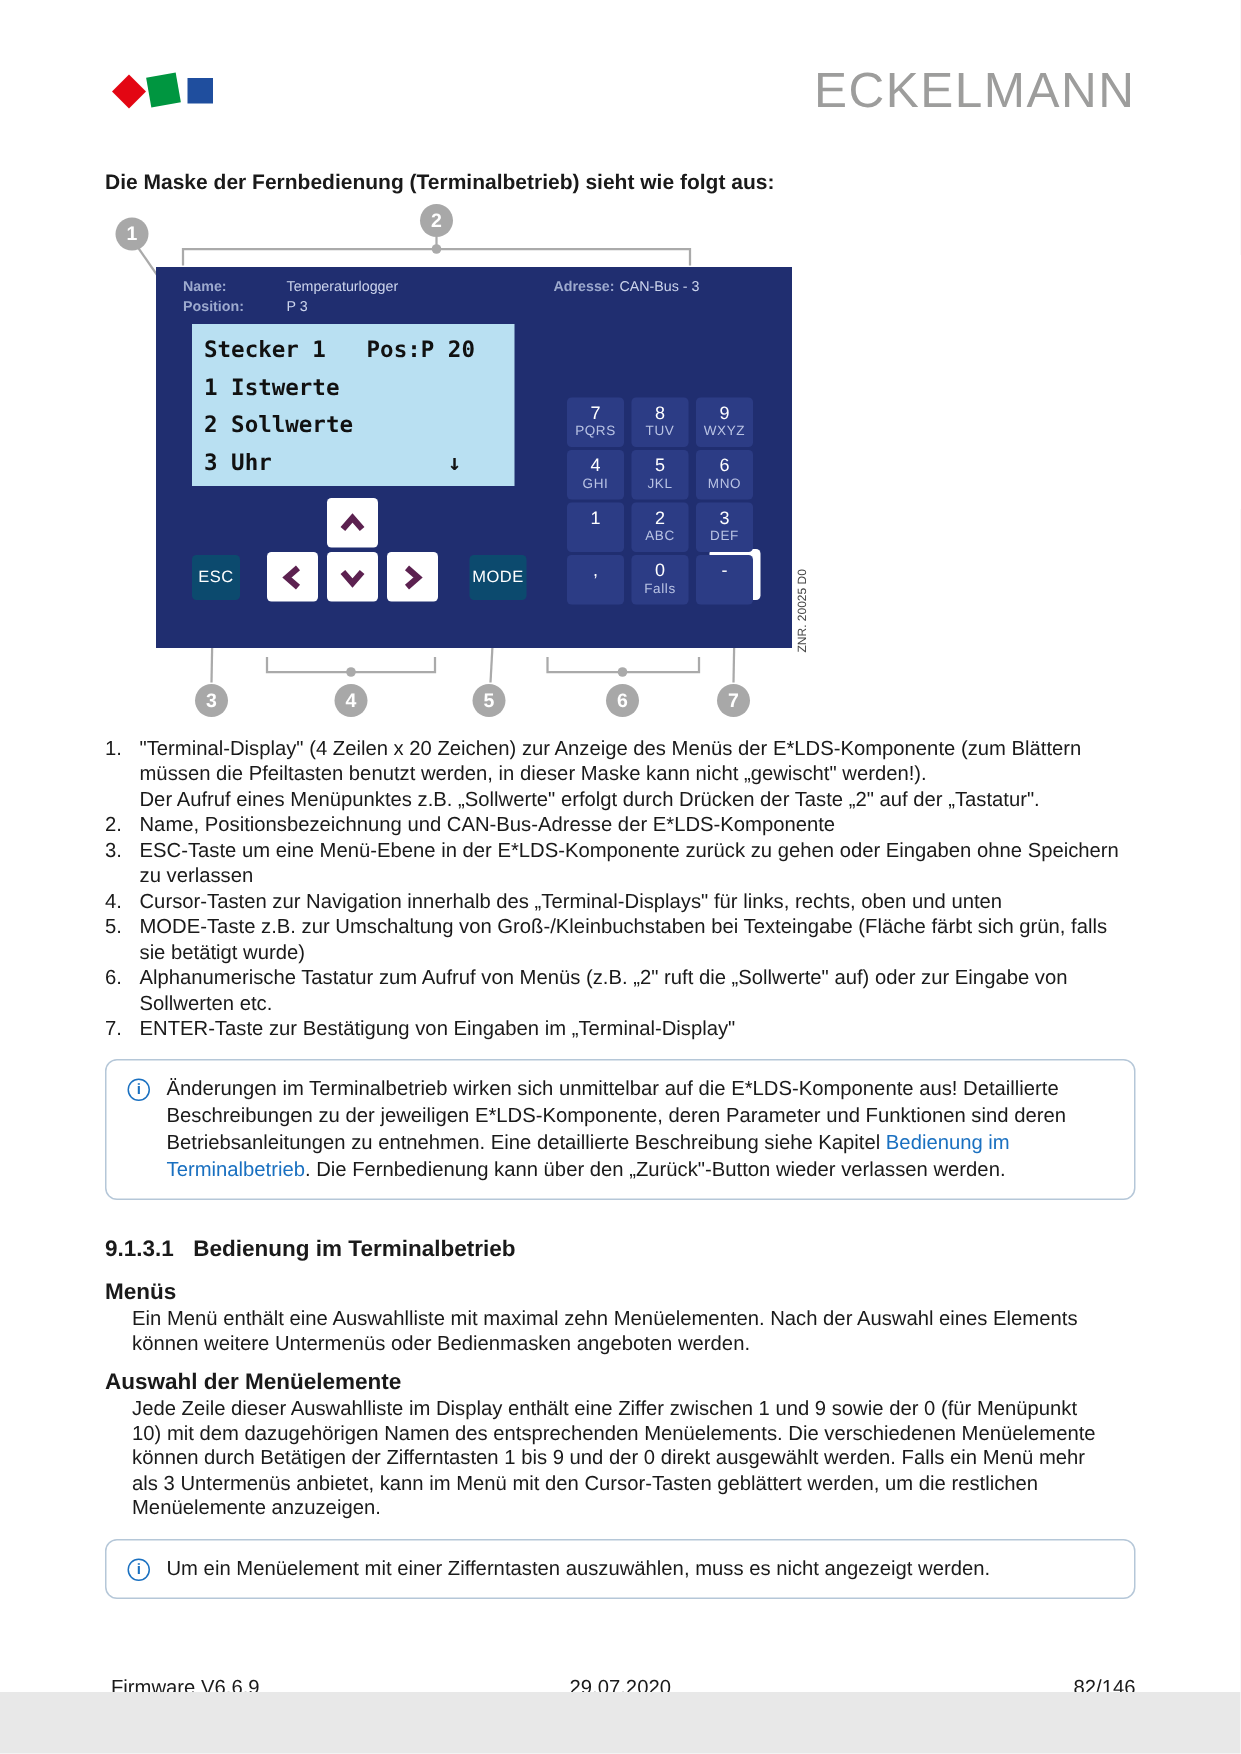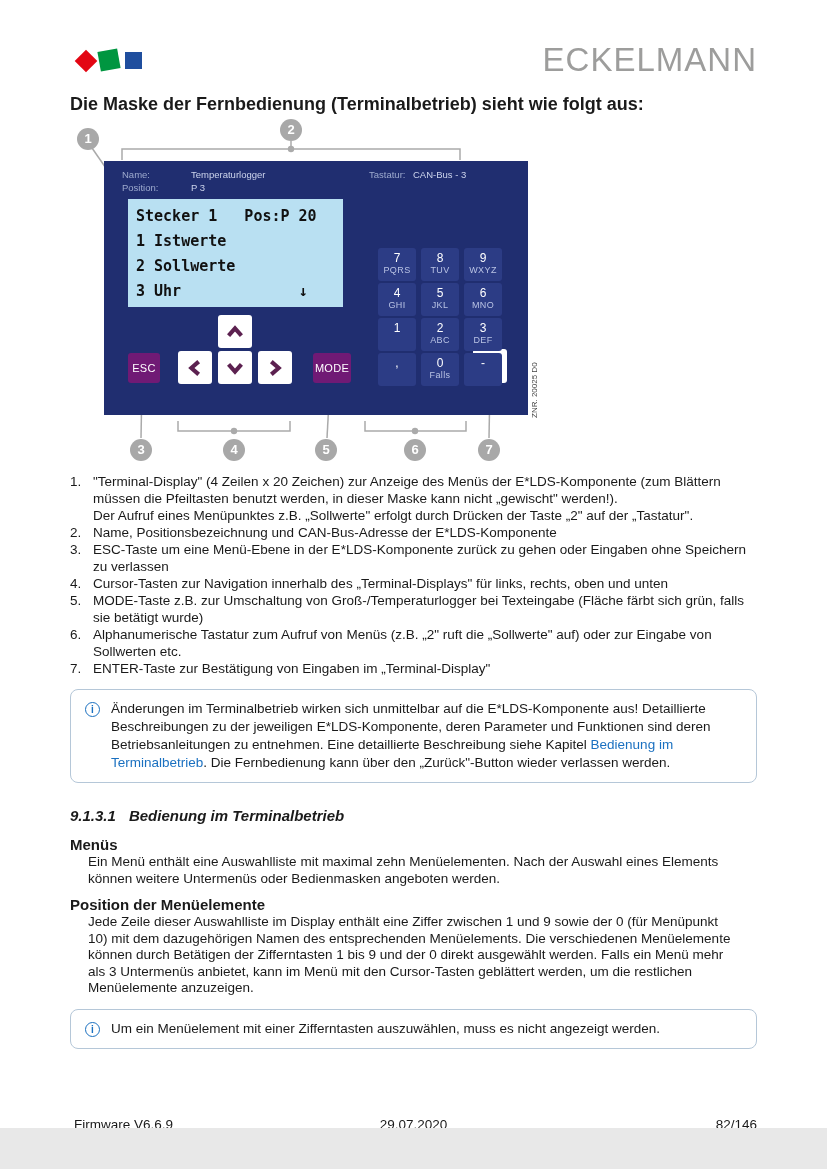--- a/index.html
+++ b/index.html
@@ -10,48 +10,48 @@
   
   .header { position:relative; height:42px; margin:46px 70px 0; }
   .logo { position:absolute; left:0; top:0; width:76px; height:34px; }
   .sq { position:absolute; }
   .sq.red   { left:8px;  top:7px; width:16px; height:16px; background:#e30613; transform:rotate(45deg); }
   .sq.green { left:29px; top:4px; width:20px; height:20px; background:#009640; transform:rotate(-10deg); }
   .sq.blue  { left:55px; top:6px; width:17px; height:17px; background:#1f4e9e; }
   .brand { position:absolute; right:0; top:-4px; font-size:33px; line-height:1.1;
            color:#9d9d9c; font-weight:300; letter-spacing:1px; }
 
-  .lead { margin:8px 70px 0; font-size:18px; font-weight:bold; line-height:17px; }
+  .lead { margin:25px 70px 0; font-size:14px; font-weight:bold; line-height:17px; }
 
   
   .diagram { position:relative; margin:3px 70px 0; height:345px; }
   .overlay { position:absolute; left:0; top:0; pointer-events:none; }
   .co { position:absolute; width:22px; height:22px; border-radius:50%; background:#a8a8a8;
         color:#fff; font-size:13px; font-weight:bold; text-align:center; line-height:22px; }
   .co1 { left:7px;   top:12px; }
   .co2 { left:210px; top:3px; }
   .co3 { left:60px;  top:323px; }
   .co4 { left:153px; top:323px; }
   .co5 { left:245px; top:323px; }
   .co6 { left:334px; top:323px; }
   .co7 { left:408px; top:323px; }
 
   .panel { position:absolute; left:34px; top:45px; width:424px; height:254px; background:#202e70; }
   .phrow { position:absolute; left:0; width:100%; font-size:9.5px; }
-  .phrow .lab { position:absolute; color:#9daace; }
+  .phrow .lab { position:absolute; color:#9daace;font-weight:bold; }
   .phrow .val { position:absolute; color:#ccd4ec; }
   .display { position:absolute; left:24px; top:38px; width:215px; height:108px; background:#b9e0f2;
              font-family:"DejaVu Sans Mono", monospace; font-weight:bold; color:#111;
              font-size:15px; line-height:25px; padding:5px 0 0 8px; white-space:pre; }
   .kp { position:absolute; left:274px; top:87px; display:grid;
         grid-template-columns:repeat(3,38px); grid-auto-rows:33px; gap:2px 5px; }
   .key { background:#2c3c85; border-radius:3px; color:#fff; text-align:center; padding-top:3px; }
   .key .d { display:block; font-size:12px; line-height:14px; }
   .key .l { display:block; font-size:9px; line-height:11px; color:#b9c3e4; letter-spacing:.4px; }
-  .btn { position:absolute; background:#701a75; border-radius:3px; color:#fff; font-size:11px;
+  .btn { position:absolute; background:#0c4a6e; border-radius:3px; color:#fff; font-size:11px;
          display:flex; align-items:center; justify-content:center; letter-spacing:.3px; }
   .esc  { left:24px;  top:192px; width:32px; height:30px; }
   .mode { left:209px; top:192px; width:38px; height:30px; }
   .wkey { position:absolute; background:#fff; border-radius:3px;
           display:flex; align-items:center; justify-content:center; }
   .up    { left:114px; top:154px; width:34px; height:33px; }
   .left  { left:74px;  top:190px; width:34px; height:33px; }
   .down  { left:114px; top:190px; width:34px; height:33px; }
   .right { left:154px; top:190px; width:34px; height:33px; }
   .enter { left:369px; top:188px; width:34px; height:34px; }
@@ -67,21 +67,21 @@
   
   .infobox { margin:12px 70px 0; border:1.5px solid #b5c7d8; border-radius:8px;
              padding:10px 22px 10px 14px; display:flex; gap:11px;
              font-size:13.5px; line-height:18px; }
   .info-icon { flex:none; width:15px; height:15px; margin-top:2px; border:1.5px solid #1a70c0;
                border-radius:50%; color:#1a70c0; font-size:10px; font-weight:bold;
                text-align:center; line-height:14px; }
   .link { color:#1a70c0; cursor:pointer; }
 
   
-  .secheading { margin:24px 70px 0; font-size:15px; font-weight:bold; display:flex; gap:13px;font-style:italic; }
+  .secheading { margin:24px 70px 0; font-size:15px; font-weight:bold; display:flex; gap:13px; }
   .subhead { margin:12px 70px 0; font-size:15px; font-weight:bold; line-height:17px; }
   .para { margin:1px 88px 0; font-size:13.5px; line-height:16.5px; }
 
   
   .footer { position:absolute; left:70px; right:70px; top:1117px; font-size:13.5px; }
   .footer .fl { position:absolute; left:4px; }
   .footer .fc { position:absolute; left:50%; transform:translateX(-50%);text-align:right; }
   .footer .fr { position:absolute; right:0; }
 </style>
 </head>
@@ -129,21 +129,21 @@
     <div class="co co3">3</div>
     <div class="co co4">4</div>
     <div class="co co5">5</div>
     <div class="co co6">6</div>
     <div class="co co7">7</div>
 
     <div class="panel">
       <div class="phrow" style="top:8px">
         <span class="lab" style="left:18px">Name:</span>
         <span class="val" style="left:87px">Temperaturlogger</span>
-        <span class="lab" style="left:265px">Tastatur:</span>
+        <span class="lab" style="left:265px">Adresse:</span>
         <span class="val" style="left:309px">CAN-Bus - 3</span>
       </div>
       <div class="phrow" style="top:21px">
         <span class="lab" style="left:18px">Position:</span>
         <span class="val" style="left:87px">P 3</span>
       </div>
 
       <div class="display"><span>Stecker 1   Pos:P 20</span><br><span>1 Istwerte</span><br><span>2 Sollwerte</span><br><span>3 Uhr             ↓</span></div>
 
       <div class="btn esc">ESC</div>
@@ -244,21 +244,21 @@
     <div class="li">
         <span class="num">3.</span>
         <span class="txt">ESC-Taste um eine Menü-Ebene in der E*LDS-Komponente zurück zu gehen oder Eingaben ohne Speichern zu verlassen</span>
       </div>
     <div class="li">
         <span class="num">4.</span>
         <span class="txt">Cursor-Tasten zur Navigation innerhalb des „Terminal-Displays" für links, rechts, oben und unten</span>
       </div>
     <div class="li">
         <span class="num">5.</span>
-        <span class="txt">MODE-Taste z.B. zur Umschaltung von Groß-/Temperaturlogger bei Texteingabe (Fläche färbt sich grün, falls sie betätigt wurde)</span>
+        <span class="txt">MODE-Taste z.B. zur Umschaltung von Groß-/Kleinbuchstaben bei Texteingabe (Fläche färbt sich grün, falls sie betätigt wurde)</span>
       </div>
     <div class="li">
         <span class="num">6.</span>
         <span class="txt">Alphanumerische Tastatur zum Aufruf von Menüs (z.B. „2" ruft die „Sollwerte" auf) oder zur Eingabe von Sollwerten etc.</span>
       </div>
     <div class="li">
         <span class="num">7.</span>
         <span class="txt">ENTER-Taste zur Bestätigung von Eingaben im „Terminal-Display"</span>
       </div>
   </div>
@@ -269,21 +269,21 @@
   </div>
 
   <div class="secheading">
     <span>9.1.3.1</span>
     <span>Bedienung im Terminalbetrieb</span>
   </div>
 
   <div class="subhead">Menüs</div>
   <div class="para">Ein Menü enthält eine Auswahlliste mit maximal zehn Menüelementen. Nach der Auswahl eines Elements können weitere Untermenüs oder Bedienmasken angeboten werden.</div>
 
-  <div class="subhead" style="margin-top:9px">Position der Menüelemente</div>
+  <div class="subhead" style="margin-top:9px">Auswahl der Menüelemente</div>
   <div class="para">Jede Zeile dieser Auswahlliste im Display enthält eine Ziffer zwischen 1 und 9 sowie der 0 (für Menüpunkt 10) mit dem dazugehörigen Namen des entsprechenden Menüelements. Die verschiedenen Menüelemente können durch Betätigen der Zifferntasten 1 bis 9 und der 0 direkt ausgewählt werden. Falls ein Menü mehr als 3 Untermenüs anbietet, kann im Menü mit den Cursor-Tasten geblättert werden, um die restlichen Menüelemente anzuzeigen.</div>
 
   <div class="infobox">
     <div class="info-icon">i</div>
     <div>Um ein Menüelement mit einer Zifferntasten auszuwählen, muss es nicht angezeigt werden.</div>
   </div>
 
   <div class="footer">
     <span class="fl">Firmware V6.6.9</span>
     <span class="fc">29.07.2020</span>

